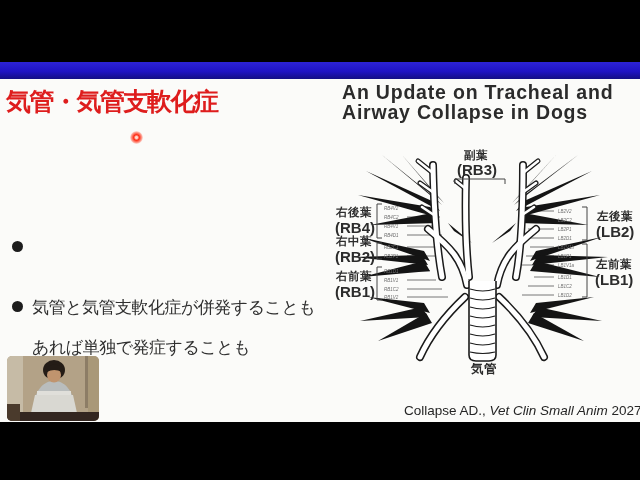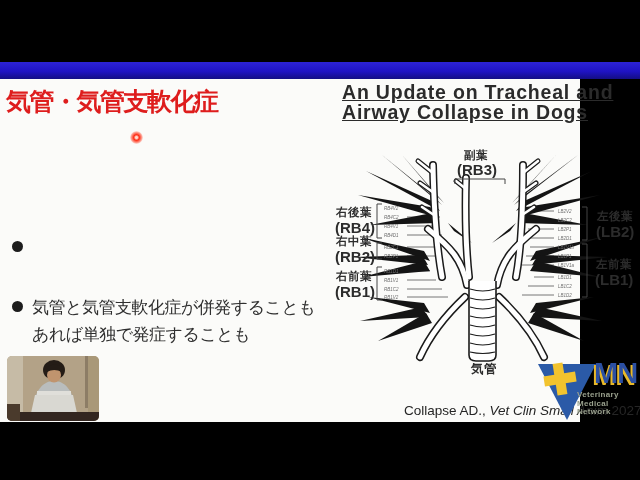--- a/index.html
+++ b/index.html
@@ -2,32 +2,32 @@
 <html><head>
 <meta charset="utf-8">
 <style>
   html,body{margin:0;padding:0;background:#000;}
   #stage{position:relative;width:640px;height:480px;background:#000;overflow:hidden;
          font-family:"Liberation Sans",sans-serif;}
   
   #blue-bar{position:absolute;left:0;top:62px;width:640px;height:17px;
     background:linear-gradient(180deg,#2c23d6 0%,#1f13c4 55%,#140e84 100%);}
   
-  #slide{position:absolute;left:0;top:79px;width:580px;height:343px;background:#fbfbf9;}
+  #slide{position:absolute;left:0;top:79px;width:640px;height:343px;background:#fbfbf9;}
   #jp-title{position:absolute;left:6px;top:6px;font-size:25px;font-weight:700;
     letter-spacing:-1.5px;color:#de1d1d;white-space:nowrap;}
   #en-title{position:absolute;left:342px;top:3px;font-size:19.5px;line-height:20px;
-    font-weight:700;letter-spacing:.8px;color:#2b2b2b;white-space:nowrap;text-decoration:underline;}
+    font-weight:700;letter-spacing:.8px;color:#2b2b2b;white-space:nowrap;}
   #laser-dot{position:absolute;left:130px;top:52px;width:13px;height:13px;border-radius:50%;
     background:radial-gradient(circle,#ffd8cc 0 12%,#ff2a12 30%,rgba(255,70,45,.55) 55%,rgba(255,90,60,0) 75%);}
   .bullet{position:absolute;left:12px;width:322px;font-size:17px;letter-spacing:-.5px;
     color:#2f2f2f;white-space:nowrap;}
   .bullet .marker{display:inline-block;width:11px;height:11px;border-radius:50%;
     background:#1d1d1d;margin-right:9px;vertical-align:1px;}
-  .bullet .line2{display:block;padding-left:20px;margin-top:4px;}
+  .bullet .line2{display:block;padding-left:20px;margin-top:17px;}
   
   #diagram{position:absolute;left:330px;top:66px;width:310px;height:245px;}
   #diagram svg{position:absolute;left:0;top:0;}
   .dlabel{position:absolute;font-weight:700;color:#2c2c2c;white-space:nowrap;}
   .dl-jp{font-size:11.5px;letter-spacing:.5px;}
   .dl-code{font-size:15px;}
   .tiny{position:absolute;font-size:4.5px;font-style:italic;color:#6f6f6f;
     line-height:5px;white-space:nowrap;}
   
   #citation{position:absolute;left:404px;top:324px;font-size:13.5px;color:#262626;
@@ -220,35 +220,20 @@
       <span class="tiny" style="left:228px;top:100px">LB1V1b</span>
       <span class="tiny" style="left:228px;top:109px">LB1P1</span>
       <span class="tiny" style="left:228px;top:118px">LB1V1a</span>
       <span class="tiny" style="left:228px;top:130px">LB1D1</span>
       <span class="tiny" style="left:228px;top:139px">LB1C2</span>
       <span class="tiny" style="left:228px;top:148px">LB1D2</span>
     </div>
 
     <div id="citation"><span>Collapse AD.,</span><span class="it"> Vet Clin Small Anim</span><span> 2027</span></div>
 
-    <div id="logo">
-      <svg width="64" height="62" viewBox="0 0 64 62">
-        <polygon points="2,3 60,3 31,59" fill="#2b5aa7"></polygon>
-        <g transform="rotate(-9 24 18)">
-          <rect x="8" y="13" width="32" height="10" fill="#f2c32e"></rect>
-          <rect x="19" y="2" width="10" height="32" fill="#f2c32e"></rect>
-        </g>
-      </svg>
-      <div id="logo-initials">MN</div>
-      <div id="logo-lines">
-        <div>Veterinary</div>
-        <div>Medical</div>
-        <div>Network</div>
-      </div>
-    </div>
 
     <div id="webcam">
       <svg width="92" height="65" viewBox="0 0 92 65">
         <rect x="0" y="0" width="92" height="65" fill="#b3a287"></rect>
         <rect x="0" y="0" width="16" height="65" fill="#c6bba6"></rect>
         <rect x="81" y="0" width="11" height="65" fill="#a99878"></rect>
         <rect x="78" y="0" width="3" height="52" fill="#8d7d66"></rect>
         <path d="M26,52 C28,33 37,25 47,25 C57,25 66,33 68,52 Z" fill="#b9bdbd"></path>
         <ellipse cx="47" cy="14" rx="11" ry="10" fill="#241c16"></ellipse>
         <ellipse cx="47" cy="19" rx="7" ry="7.5" fill="#c0946e"></ellipse>

